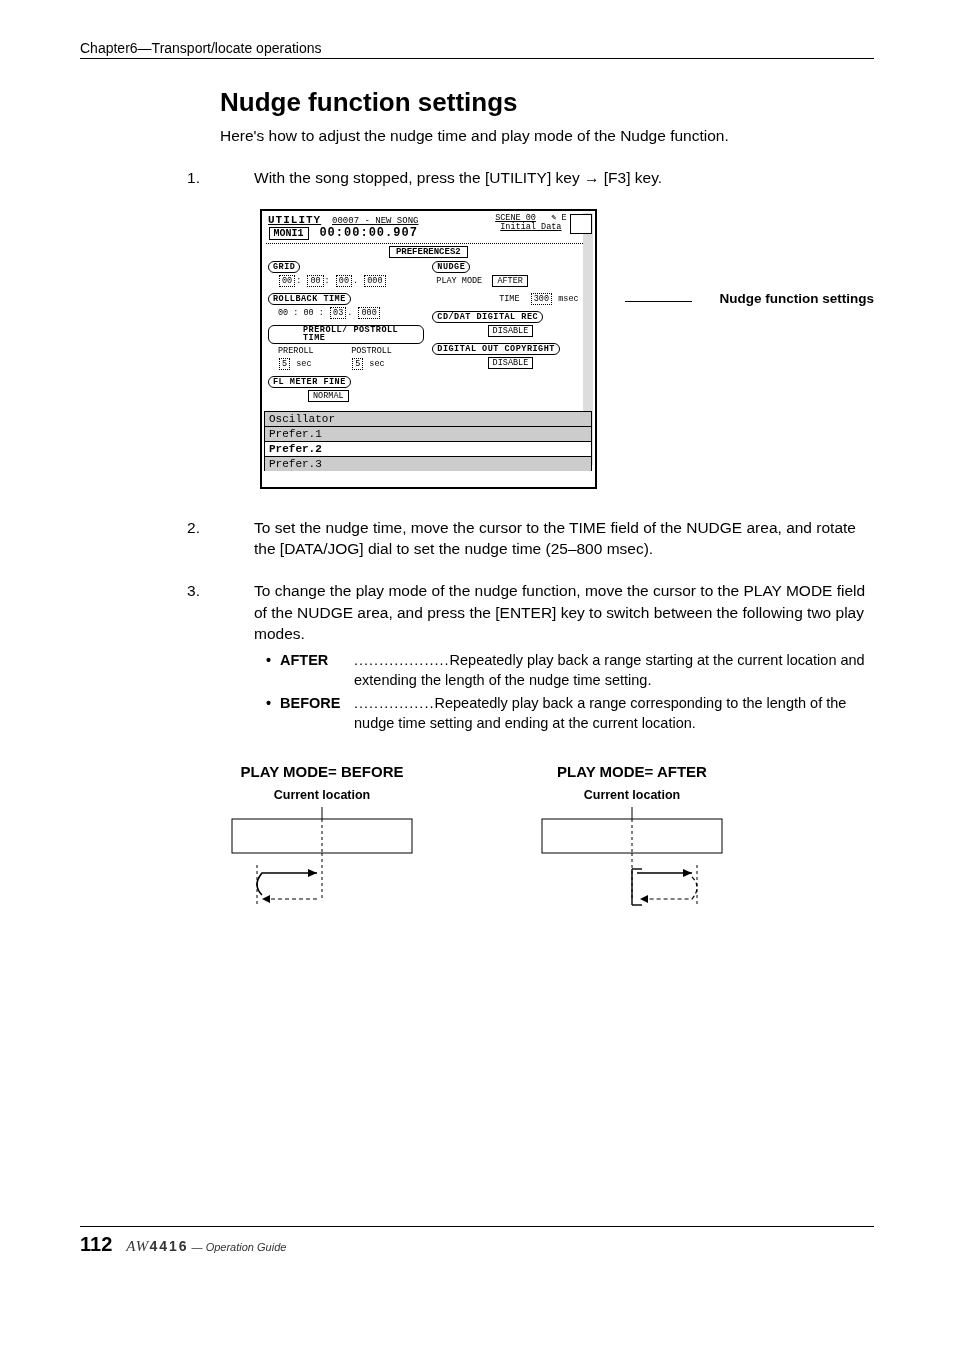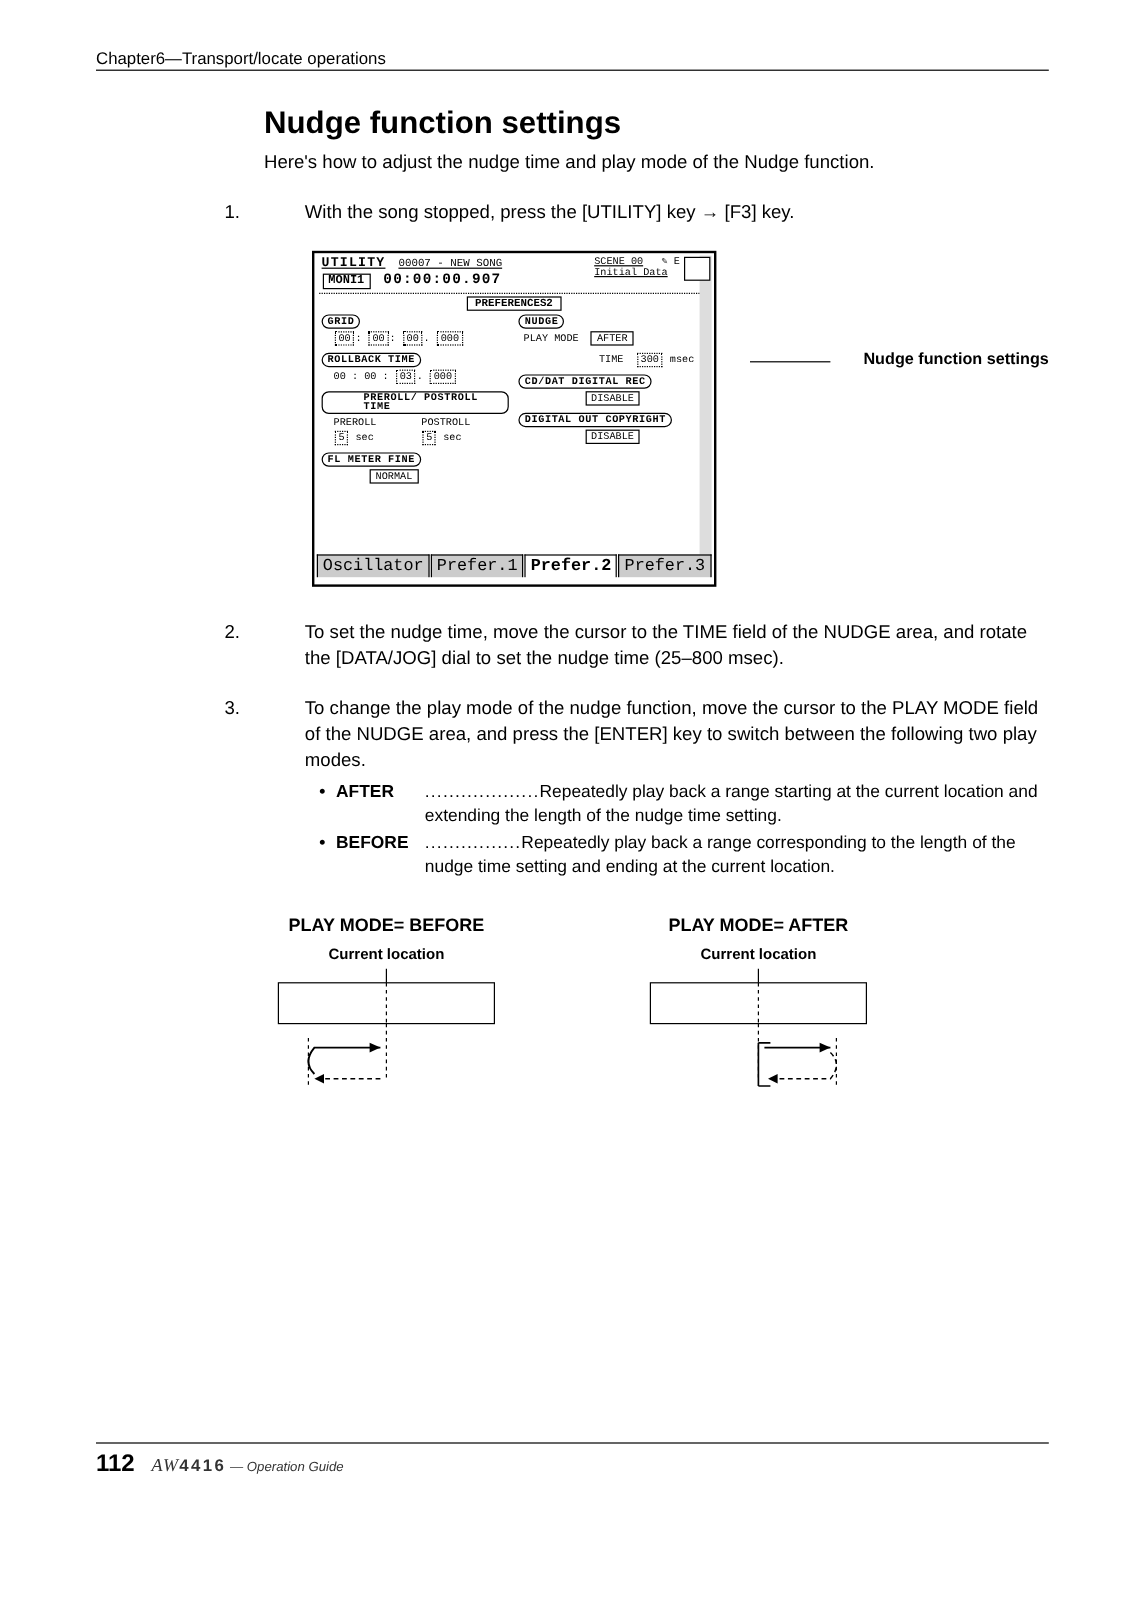--- a/index.html
+++ b/index.html
@@ -69,39 +69,39 @@
     position: relative;
     box-sizing: border-box;
   }
   .shot-top {
     display:flex;
     justify-content: space-between;
     padding: 3px 28px 2px 6px;
     position: relative;
   }
   .shot-top-left { text-align:center; }
-  .shot-top-right { text-align:left; font-size:8.5px; line-height:1.1; }
+  .shot-top-right { text-align:center; font-size:8.5px; line-height:1.1; }
   .shot-util { font-weight:bold; font-size:11px; text-decoration:underline; letter-spacing:1px;}
   .shot-time { font-family:'Courier New',monospace; font-size:12px; letter-spacing:1px; font-weight:bold;}
   .shot-moni { font-weight:bold; font-size:10px; border:1px solid #000; padding:0 4px; display:inline-block;}
   .dotted-rule { border-top:1px dotted #000; margin:1px 4px 3px 4px; }
   .pref-hdr { text-align:center; }
   .pref-hdr span { border:1px solid #000; padding:0 6px; font-size:9px; font-weight:bold; }
   .shot-cols { display:flex; padding:4px 6px 0 6px; gap:8px; }
   .shot-col { width:50%; }
   .grp { border:1px solid #000; border-radius:6px; padding:0 4px; font-size:8.5px; font-weight:bold; display:inline-block; margin-bottom:2px; letter-spacing:0.5px;font-family:Liberation Mono, monospace; }
   .dotted-box { border:1px dotted #000; padding:0 2px; display:inline-block; font-size:8.5px; margin:0 1px; }
   .solid-box { border:1px solid #000; padding:0 4px; display:inline-block; font-size:8.5px; }
   .row { margin-bottom:6px; font-size:8.5px; white-space:nowrap; }
   .indent { padding-left:10px; }
   .half-cols { display:flex; }
   .half-cols > div { width:50%; font-size:8.5px; }
   .shot-bottom-tabs {
-    position:absolute; bottom:6px; left:2px; right:2px;
-    display:flex; font-size:14px;
+    position:absolute; bottom:16px; left:2px; right:2px;
+    display:flex; font-size:11px;flex-direction:column;
   }
   .shot-bottom-tabs div {
     padding:1px 4px; border-top:1px solid #000; border-left:1px solid #000; border-right:1px solid #000;
     background:#ccc; margin-right:1px;
   }
   .shot-bottom-tabs div.active { background:#fff; font-weight:bold; }
   .shot-scroll { position:absolute; top:2px; right:2px; bottom:22px; width:10px; background:#ddd; }
   .shot-corner { position:absolute; top:3px; right:3px; width:20px; height:18px; border:1px solid #000; background:#fff; }
 
   .callout-line {
@@ -121,21 +121,21 @@
   .diagram-row {
     display:flex; justify-content: center; gap:110px; margin-top:26px;
     font-size:14px;
   }
   .diagram { text-align:center; width:200px; }
   .diag-title { font-weight:700; font-size:15px; margin-bottom:8px; white-space:nowrap; }
   .diag-sub { font-weight:700; font-size:12.5px; line-height:1.15; margin-bottom:4px; }
   .diag-svg { width:200px; height:105px; }
 
   .footer {
-    position:absolute; bottom:48px; left:80px; right:80px;
+    position:absolute; bottom:24px; left:80px; right:80px;
   }
   .hr-bottom { border:none; border-top:1px solid #000; margin:0 0 6px 0; }
   .footer-line { display:flex; align-items:baseline; gap:14px; font-size:11px; color:#333; }
   .page-num { font-weight:700; font-size:20px; color:#000; }
   .model { font-style:italic; font-family: Georgia, serif; font-size:15px; letter-spacing:1px; }
   .model b { font-style:normal; font-family:'Arial Black',Arial; letter-spacing:2px; font-size:14px;}
   .guide { font-style: italic; }
 </style>
 </head>
 <body>

